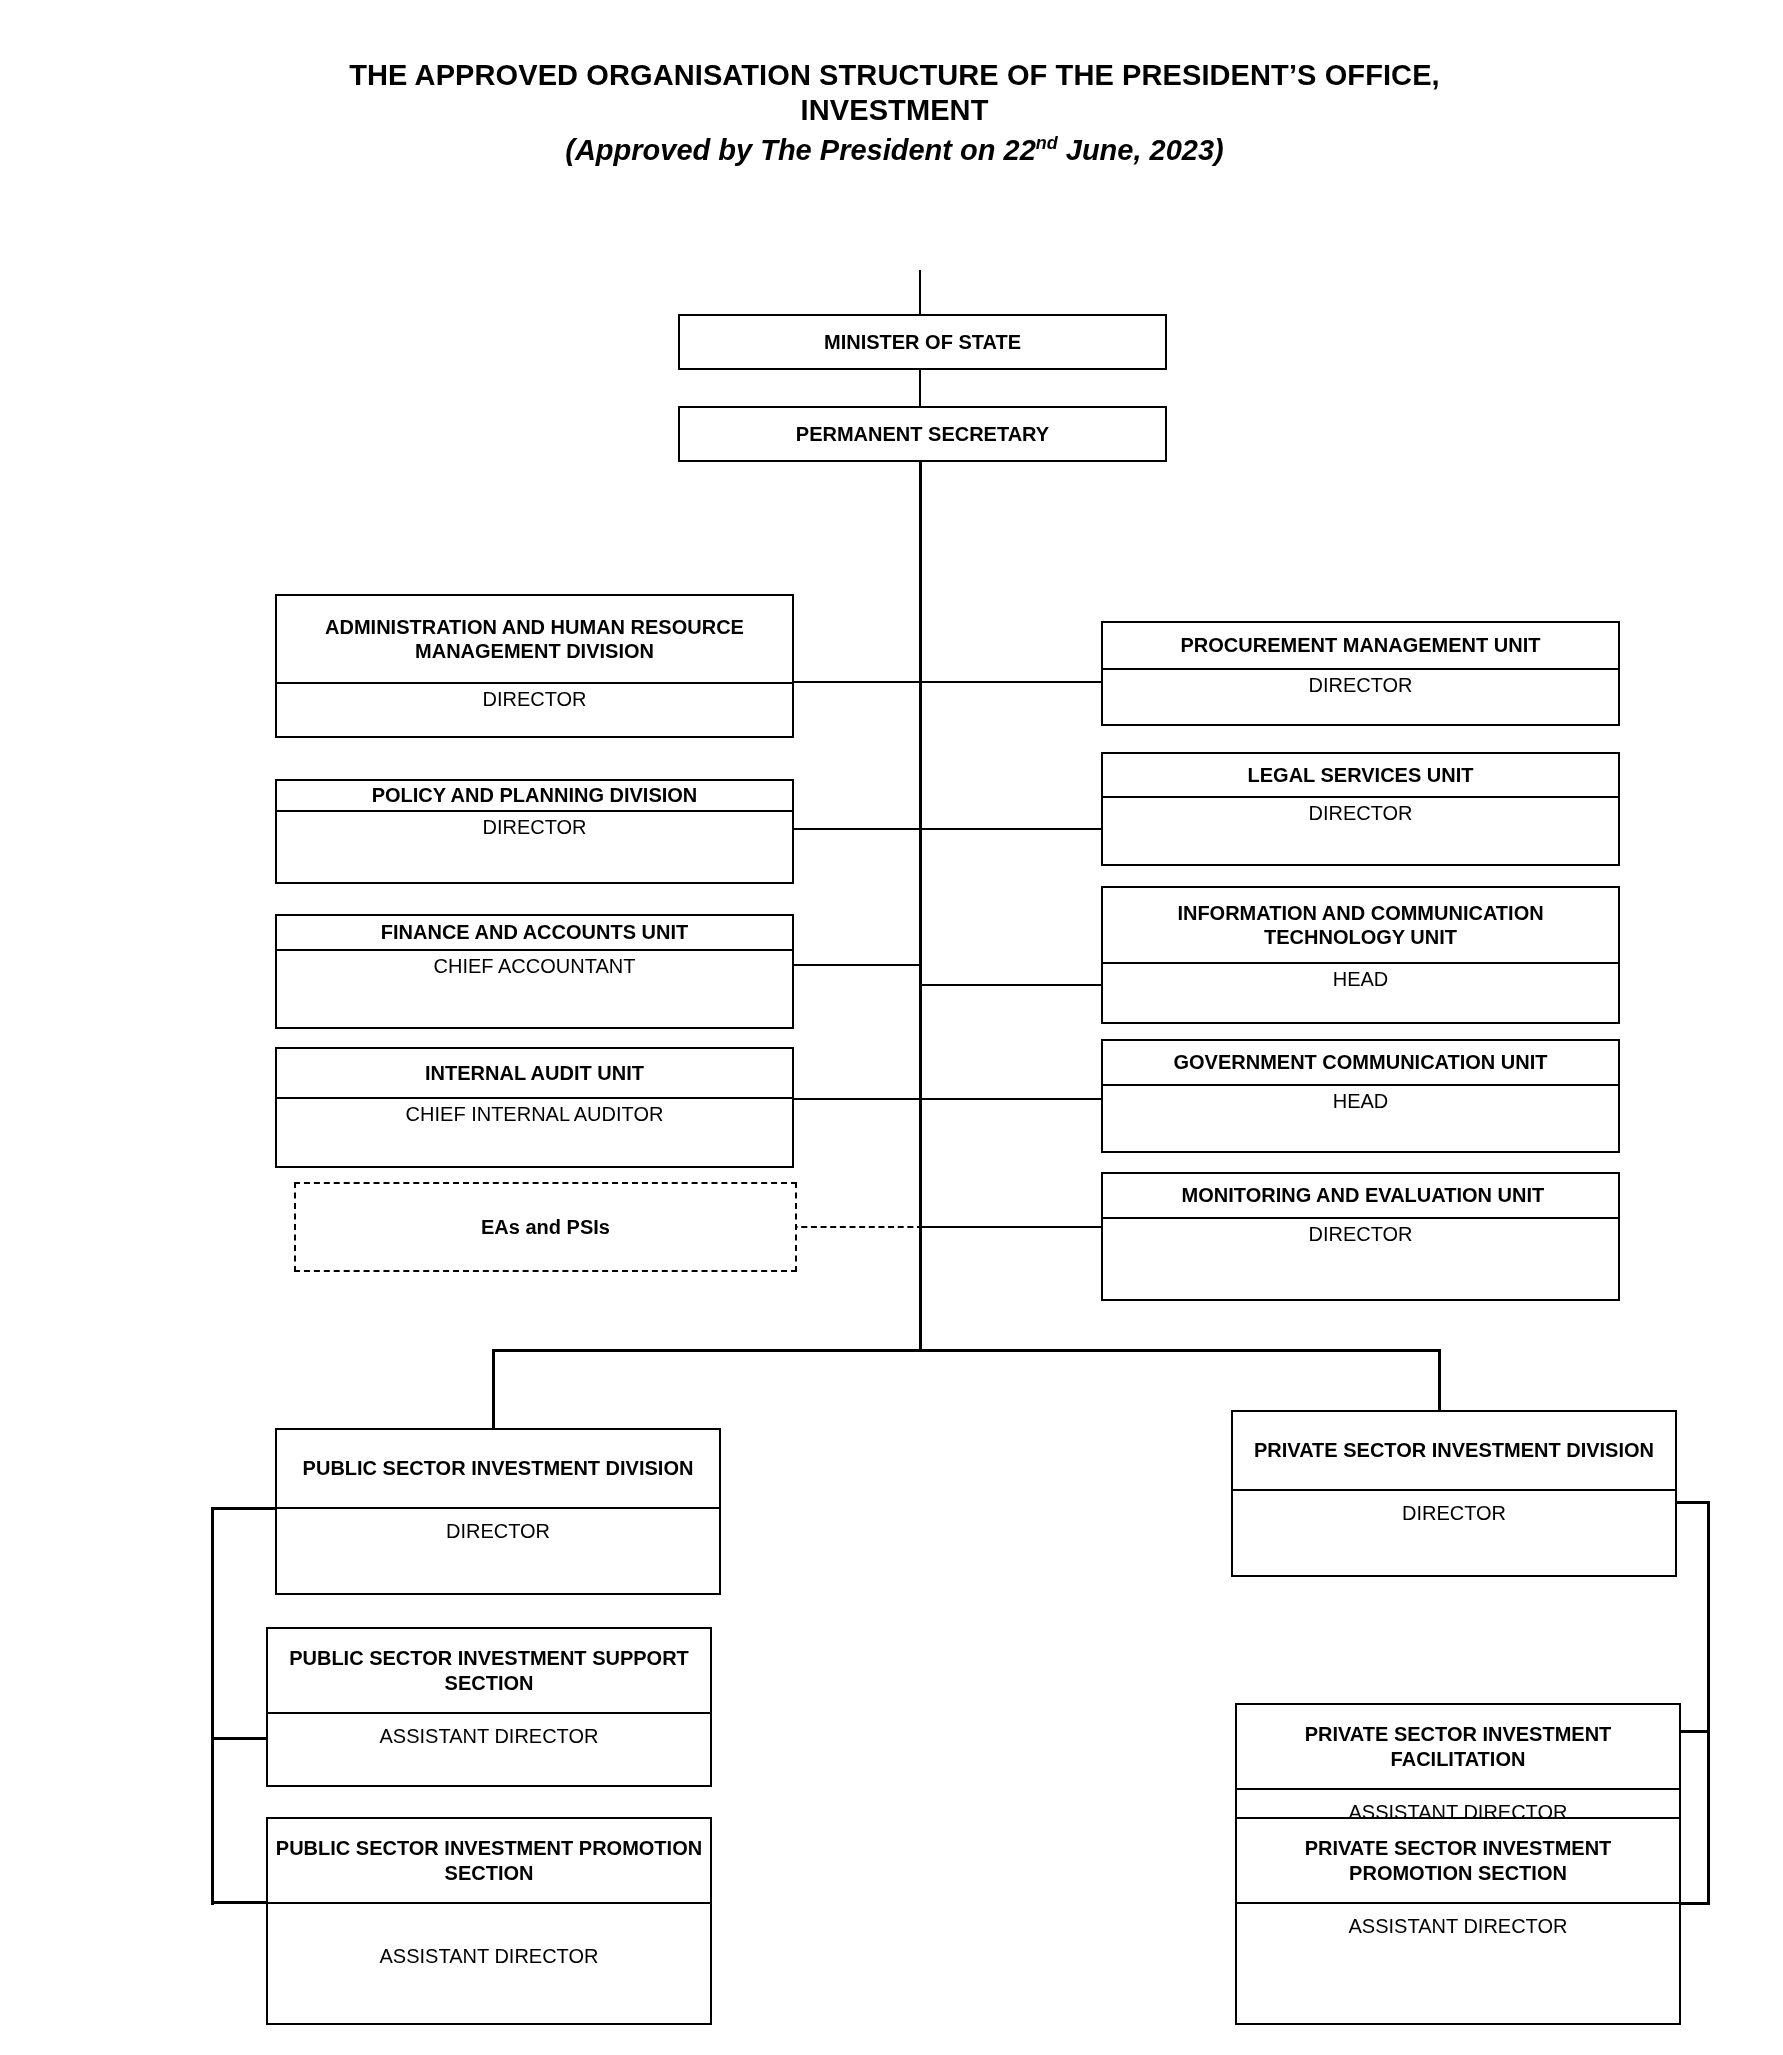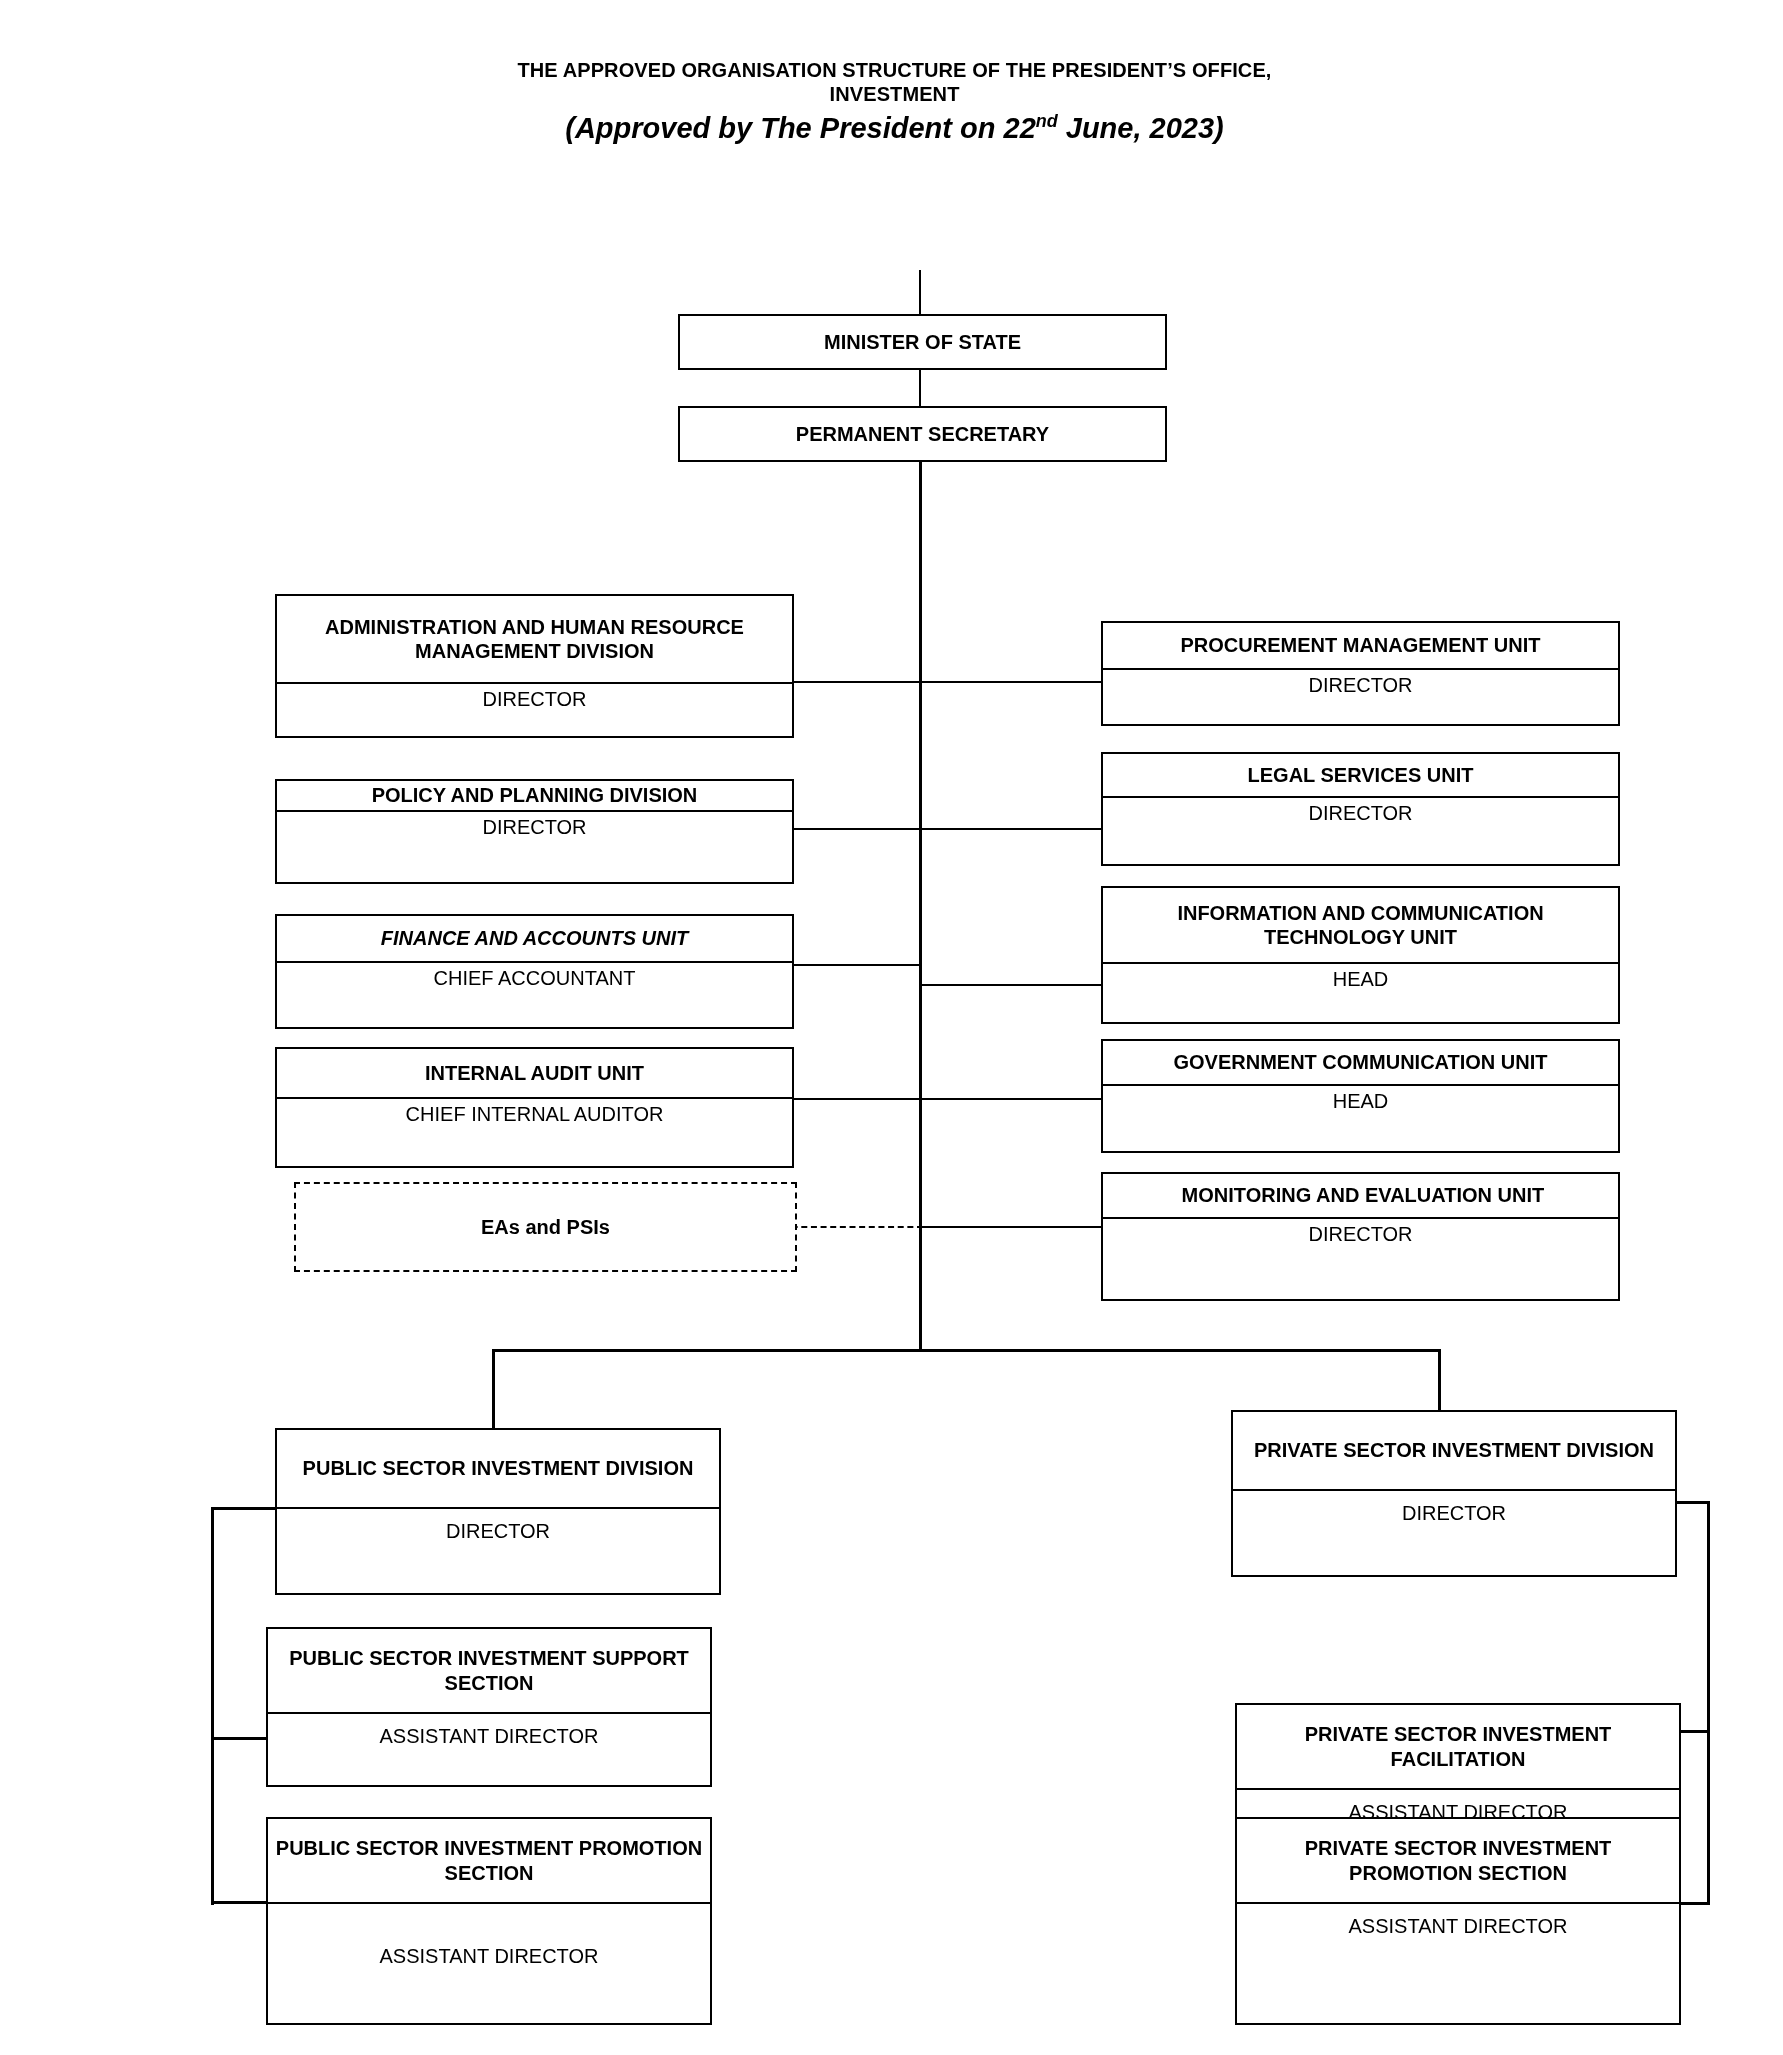--- a/index.html
+++ b/index.html
@@ -21,21 +21,21 @@
 
   
   .title-block {
     position: absolute;
     left: 237px;
     top: 58px;
     width: 1315px;
     text-align: center;
   }
   .title-main {
-    font-size: 20px;
+    font-size: 29px;
     font-weight: bold;
     line-height: 1.22;
     letter-spacing: 0.1px;
   }
   .title-sub {
     font-size: 29px;
     font-weight: bold;
     font-style: italic;
     line-height: 1.22;
     margin-top: 4.3px;
@@ -158,21 +158,21 @@
     <div class="node-head" style="height:88px;">ADMINISTRATION AND HUMAN RESOURCE MANAGEMENT DIVISION</div>
     <div class="node-role">DIRECTOR</div>
   </div>
 
   <div class="node" style="left:275px; top:779px; width:519px; height:105px;">
     <div class="node-head" style="height:31px;">POLICY AND PLANNING DIVISION</div>
     <div class="node-role">DIRECTOR</div>
   </div>
 
   <div class="node" style="left:275px; top:914px; width:519px; height:115px;">
-    <div class="node-head" style="height:47px;font-style:italic;">FINANCE AND ACCOUNTS UNIT</div>
+    <div class="node-head" style="height:35px;">FINANCE AND ACCOUNTS UNIT</div>
     <div class="node-role">CHIEF ACCOUNTANT</div>
   </div>
 
   <div class="node" style="left:275px; top:1047px; width:519px; height:121px;">
     <div class="node-head" style="height:50px;">INTERNAL AUDIT UNIT</div>
     <div class="node-role">CHIEF INTERNAL AUDITOR</div>
   </div>
 
   <div class="node dashed" style="left:294px; top:1182px; width:503px; height:90px;">
     <div class="node-head no-rule" style="height:100%;">EAs and PSIs</div>

